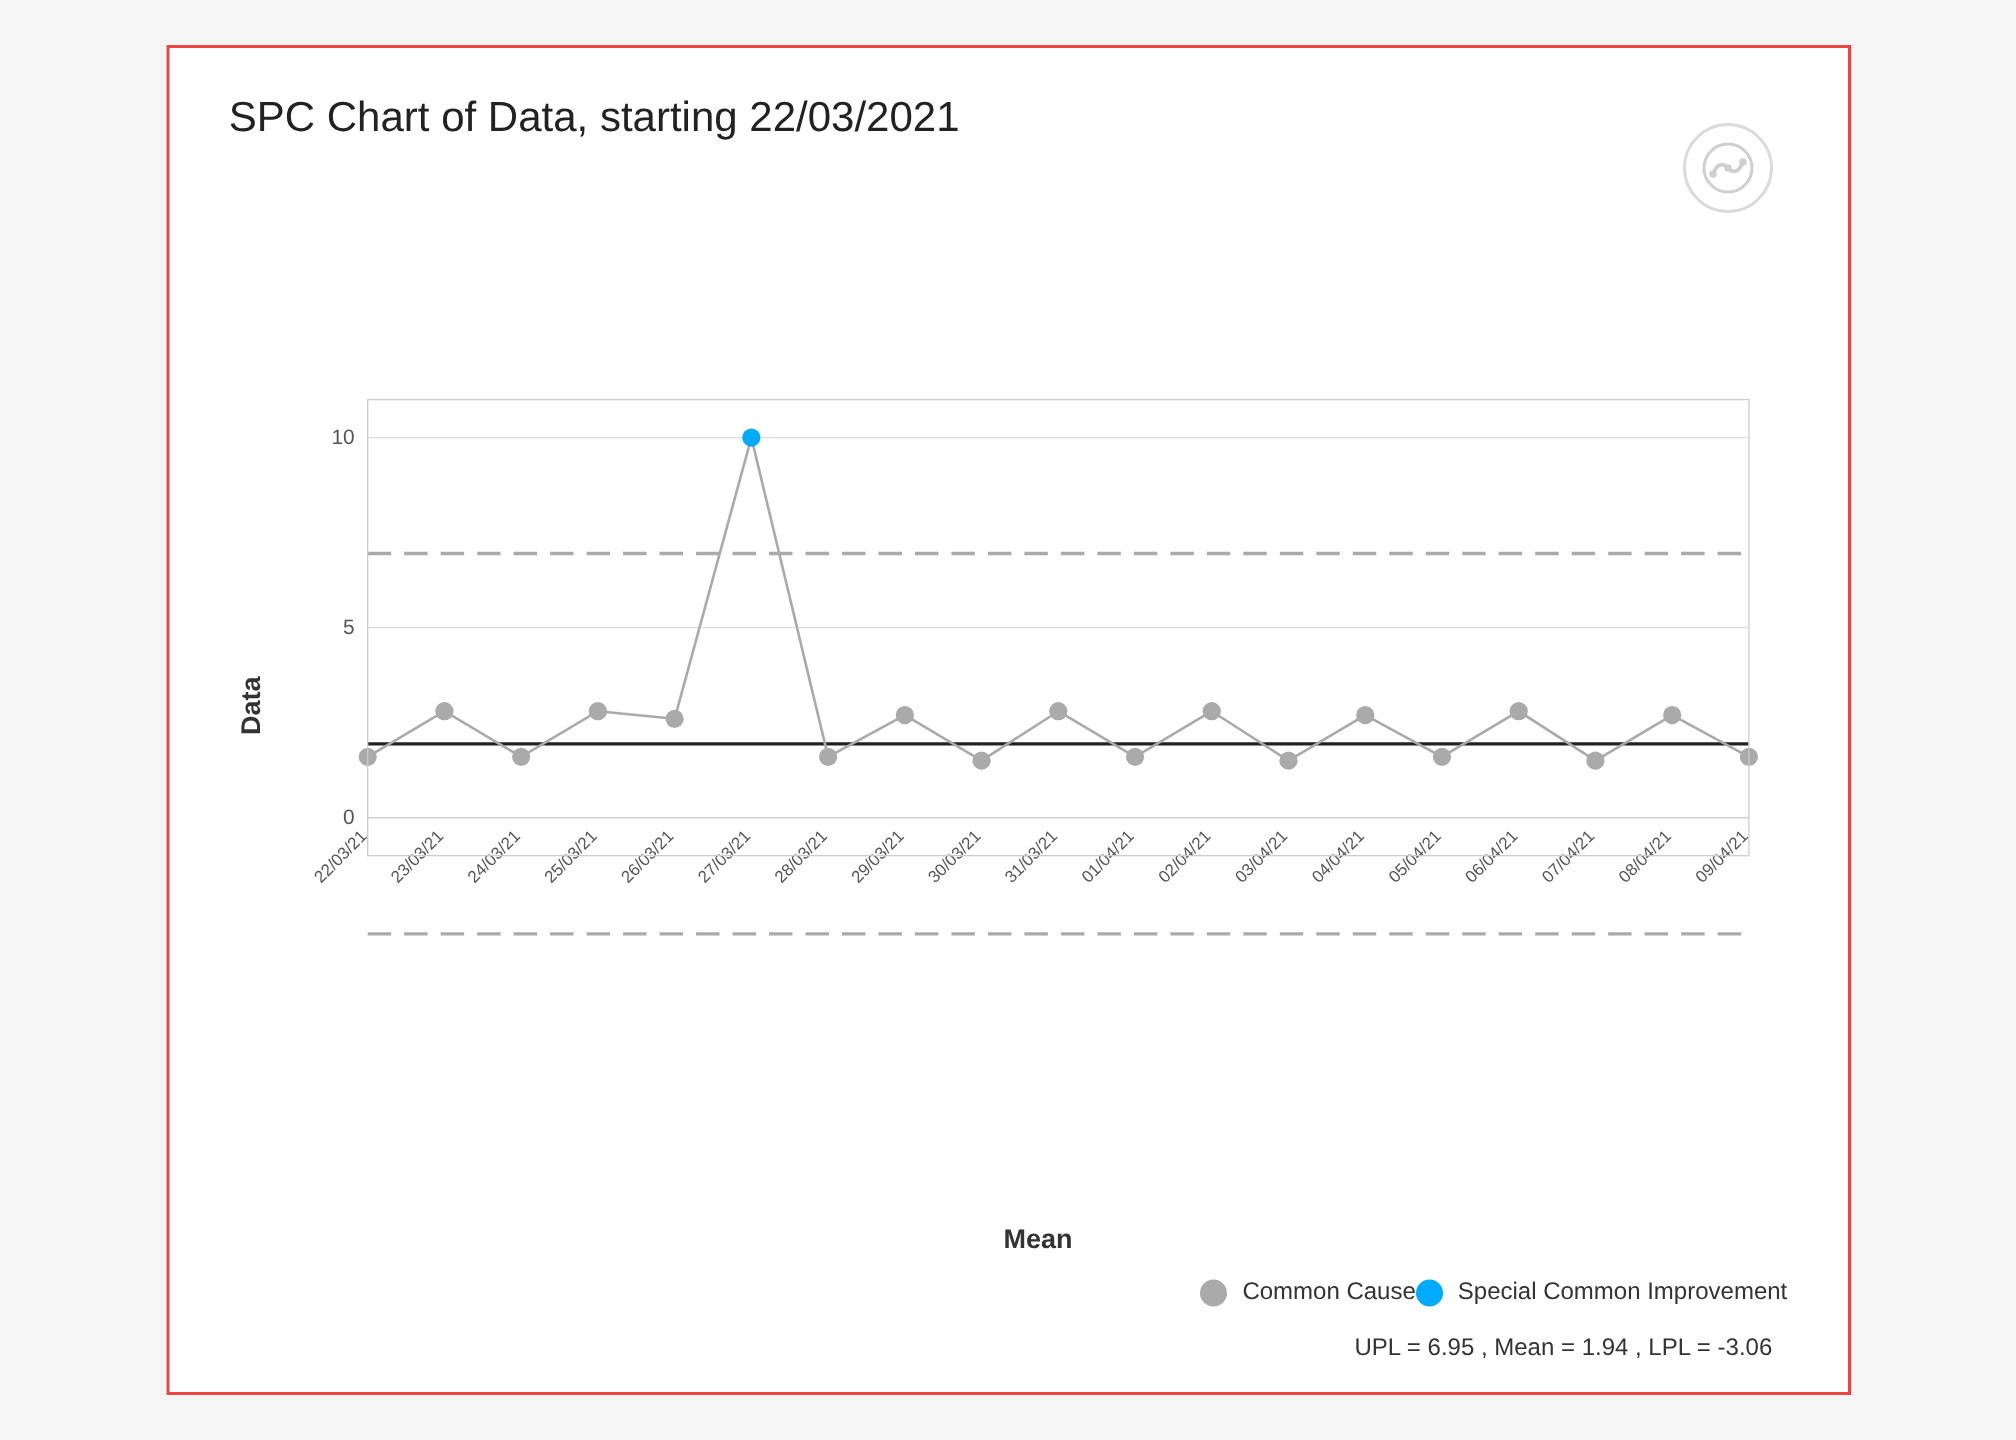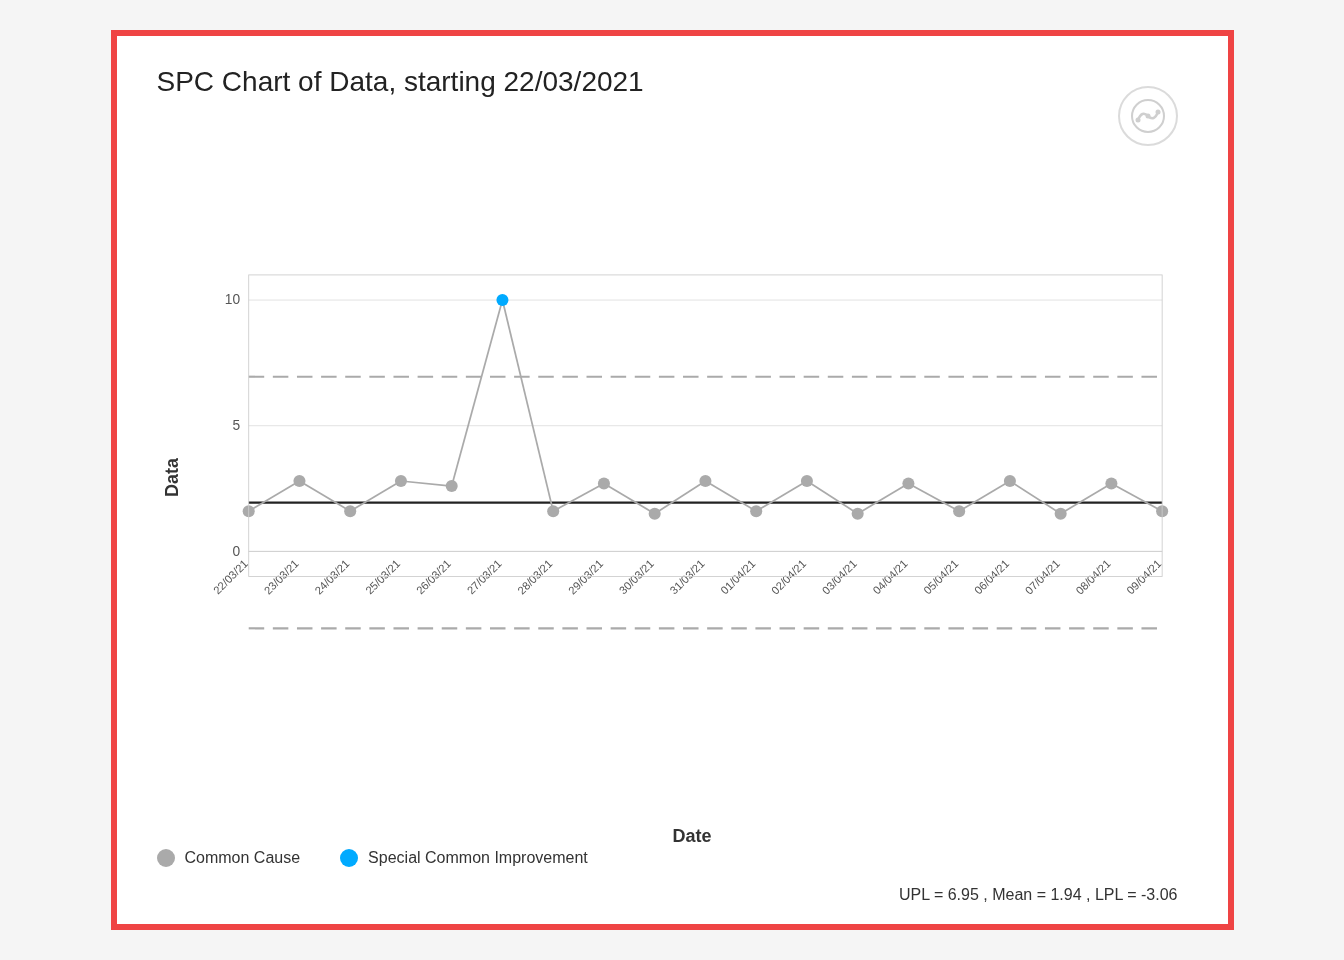--- a/index.html
+++ b/index.html
@@ -7,21 +7,21 @@
       background: #f5f5f5;
       font-family: 'Segoe UI', Arial, sans-serif;
       width: 1344px;
       height: 960px;
       display: flex;
       align-items: center;
       justify-content: center;
     }
     .chart-container {
       background: #fff;
-      border: 6px solid #ef4444;
+      border: 2px solid #ef4444;
       width: 1123px;
       height: 900px;
       padding: 30px 40px 20px 40px;
       position: relative;
       display: flex;
       flex-direction: column;
     }
     .chart-title {
       font-size: 28px;
       font-weight: 400;
@@ -60,24 +60,23 @@
     }
     .x-axis-label {
       font-size: 18px;
       font-weight: 600;
       color: #333;
       text-align: center;
       margin-top: 5px;
     }
     .legend-area {
       display: flex;
-      justify-content: flex-start;
-      align-items: center;
-      gap: 40px;
-      margin-top: 2px;
+      justify-content: flex-end;
+      align-items: center;
+      margin-top: 16px;
       margin-bottom: 5px;
     }
     .legend-item {
       display: flex;
       align-items: center;
       gap: 10px;
       font-size: 16px;
       color: #333;
     }
     .legend-dot {
@@ -190,21 +189,21 @@
             <text x="766.6666666666666" y="365.8333333333333" text-anchor="end" font-size="13" fill="#555" transform="rotate(-45, 766.6666666666666, 365.8333333333333)">03/04/21</text>
             <text x="825.5555555555555" y="365.8333333333333" text-anchor="end" font-size="13" fill="#555" transform="rotate(-45, 825.5555555555555, 365.8333333333333)">04/04/21</text>
             <text x="884.4444444444443" y="365.8333333333333" text-anchor="end" font-size="13" fill="#555" transform="rotate(-45, 884.4444444444443, 365.8333333333333)">05/04/21</text>
             <text x="943.3333333333333" y="365.8333333333333" text-anchor="end" font-size="13" fill="#555" transform="rotate(-45, 943.3333333333333, 365.8333333333333)">06/04/21</text>
             <text x="1002.2222222222222" y="365.8333333333333" text-anchor="end" font-size="13" fill="#555" transform="rotate(-45, 1002.2222222222222, 365.8333333333333)">07/04/21</text>
             <text x="1061.111111111111" y="365.8333333333333" text-anchor="end" font-size="13" fill="#555" transform="rotate(-45, 1061.111111111111, 365.8333333333333)">08/04/21</text>
             <text x="1120" y="365.8333333333333" text-anchor="end" font-size="13" fill="#555" transform="rotate(-45, 1120, 365.8333333333333)">09/04/21</text>
             <rect x="60" y="30" width="1060" height="350" fill="none" stroke="#ccc" stroke-width="1"></rect>
           </svg>
       </div>
-      <div class="x-axis-label">Date</div>
+      <div class="x-axis-label">Mean</div>
     </div>
   </div>
 
   <div class="legend-area">
     <div class="legend-item">
       <div class="legend-dot" style="background:#aaa;"></div>
       <span>Common Cause</span>
     </div>
     <div class="legend-item">
       <div class="legend-dot" style="background:#00aaff;"></div>

